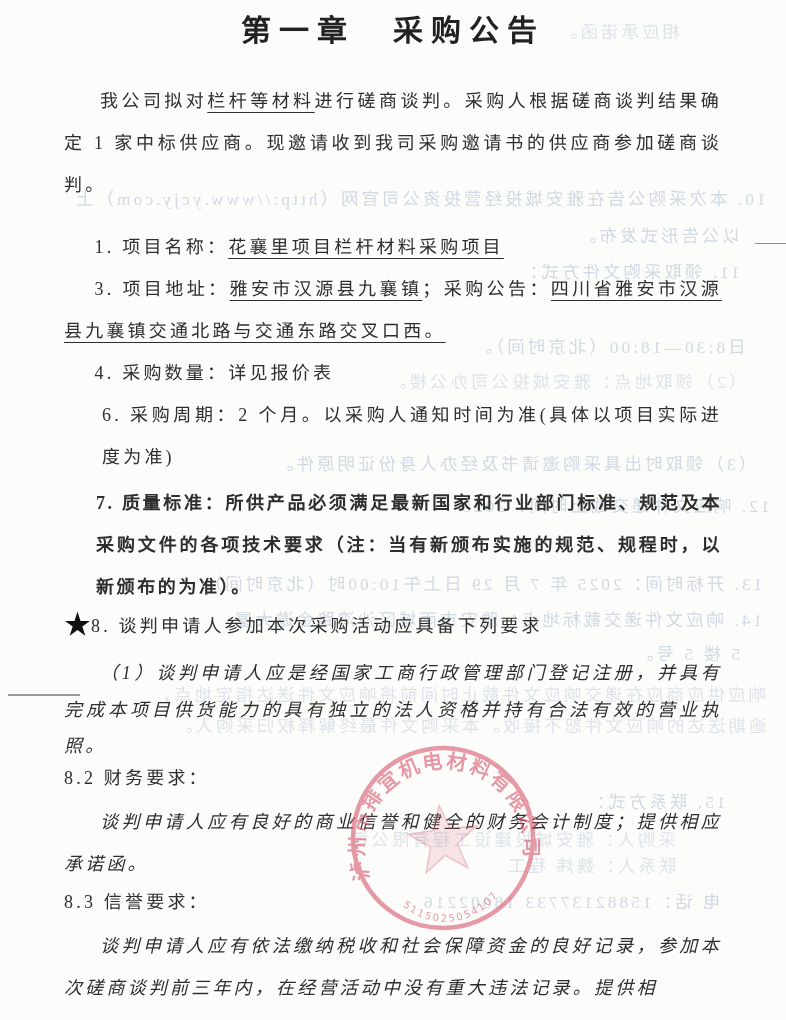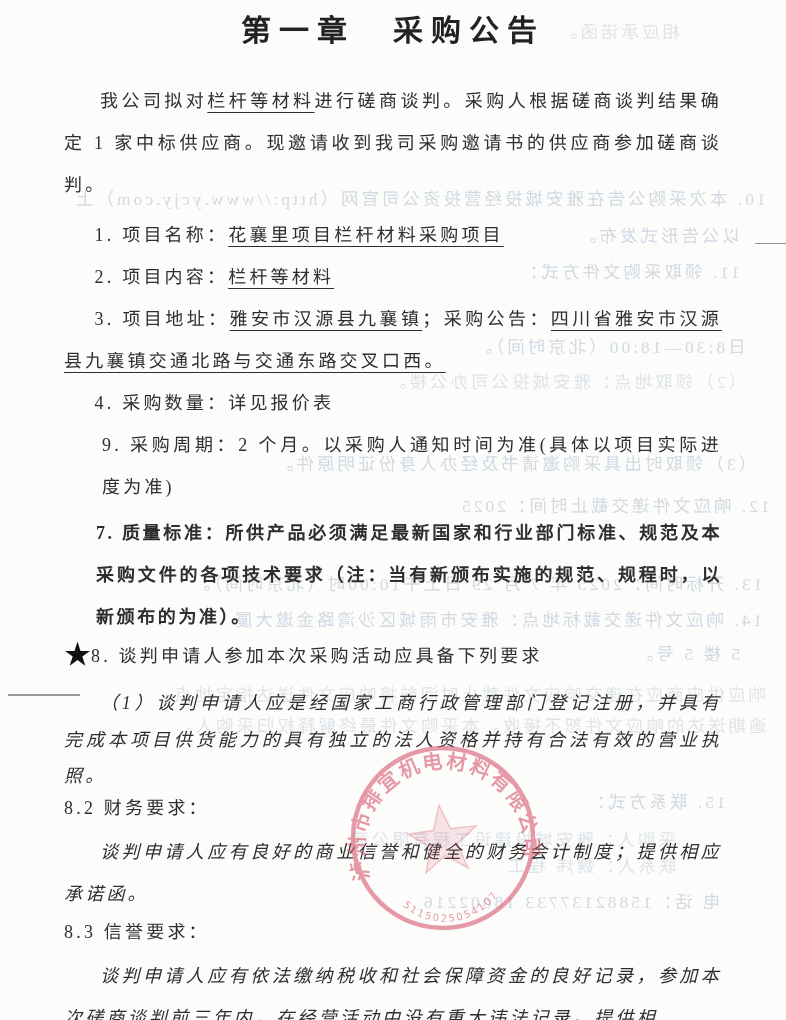--- a/index.html
+++ b/index.html
@@ -18,21 +18,21 @@
     margin:4px 0 0 0;
     font-size:30px;font-weight:bold;text-align:center;
     letter-spacing:8px;line-height:42px;color:#222;
   }
   .para{
     margin:0;font-size:18px;letter-spacing:3.2px;
     line-height:42px;text-align:justify;
   }
   .intro{margin-top:28px;text-indent:2em;}
   .item{text-indent:1.7em;}
-  .item-first{margin-top:8px;}
+  .item-first{margin-top:20px;}
   .item-5{text-indent:0;padding-left:38px;}
   .item-7{margin-top:4px;text-indent:0;padding-left:32px;font-weight:bold;letter-spacing:2.6px;}
   .star8{margin-top:-4px;text-indent:0;}
   .star{font-size:27px;vertical-align:-2px;letter-spacing:0;color:#111;}
   .sub-label{margin-top:-5px;}
   .sub-label-2{margin-top:-8px;}
   .sub-label-3{margin-top:-4px;}
   .body-para{text-indent:2em;font-style:italic;}
   .p81{margin-top:8px;line-height:36.6px;}
   .p82{margin-top:2px;}
@@ -102,27 +102,26 @@
   </svg>
 
   <div class="content">
 
     <h1 class="doc-title">第一章　采购公告</h1>
 
     <p class="para intro"><span>我公司拟对</span><u>栏杆等材料</u><span>进行磋商谈判。采购人根据磋商谈判结果确定 1 家中标供应商。现邀请收到我司采购邀请书的供应商参加磋商谈判。</span></p>
 
     <p class="para item item-first"><span>1. 项目名称：</span><u>花襄里项目栏杆材料采购项目</u></p>
 
-    <p class="para item"><span>2. 项目内容：</span><u>栏杆等材料</u></p>
 
     <p class="para item"><span>3. 项目地址：</span><u>雅安市汉源县九襄镇</u><span>；采购公告：</span><u>四川省雅安市汉源县九襄镇交通北路与交通东路交叉口西。</u></p>
 
     <p class="para item"><span>4. 采购数量：</span><span>详见报价表</span></p>
 
-    <p class="para item-5"><span>9. 采购周期：</span><span>2 个月。以采购人通知时间为准(具体以项目实际进度为准)</span></p>
+    <p class="para item-5"><span>6. 采购周期：</span><span>2 个月。以采购人通知时间为准(具体以项目实际进度为准)</span></p>
 
 
     <p class="para item-7"><span>7. 质量标准：</span><span>所供产品必须满足最新国家和行业部门标准、规范及本采购文件的各项技术要求（注：当有新颁布实施的规范、规程时，以新颁布的为准）。</span></p>
 
     <p class="para star8"><span class="star">★</span><span>8. 谈判申请人参加本次采购活动应具备下列要求</span></p>
 
     <p class="para body-para p81">（1）谈判申请人应是经国家工商行政管理部门登记注册，并具有完成本项目供货能力的具有独立的法人资格并持有合法有效的营业执照。</p>
 
     <p class="para sub-label-2">8.2 财务要求：</p>
     <p class="para body-para p82">谈判申请人应有良好的商业信誉和健全的财务会计制度；提供相应承诺函。</p>

